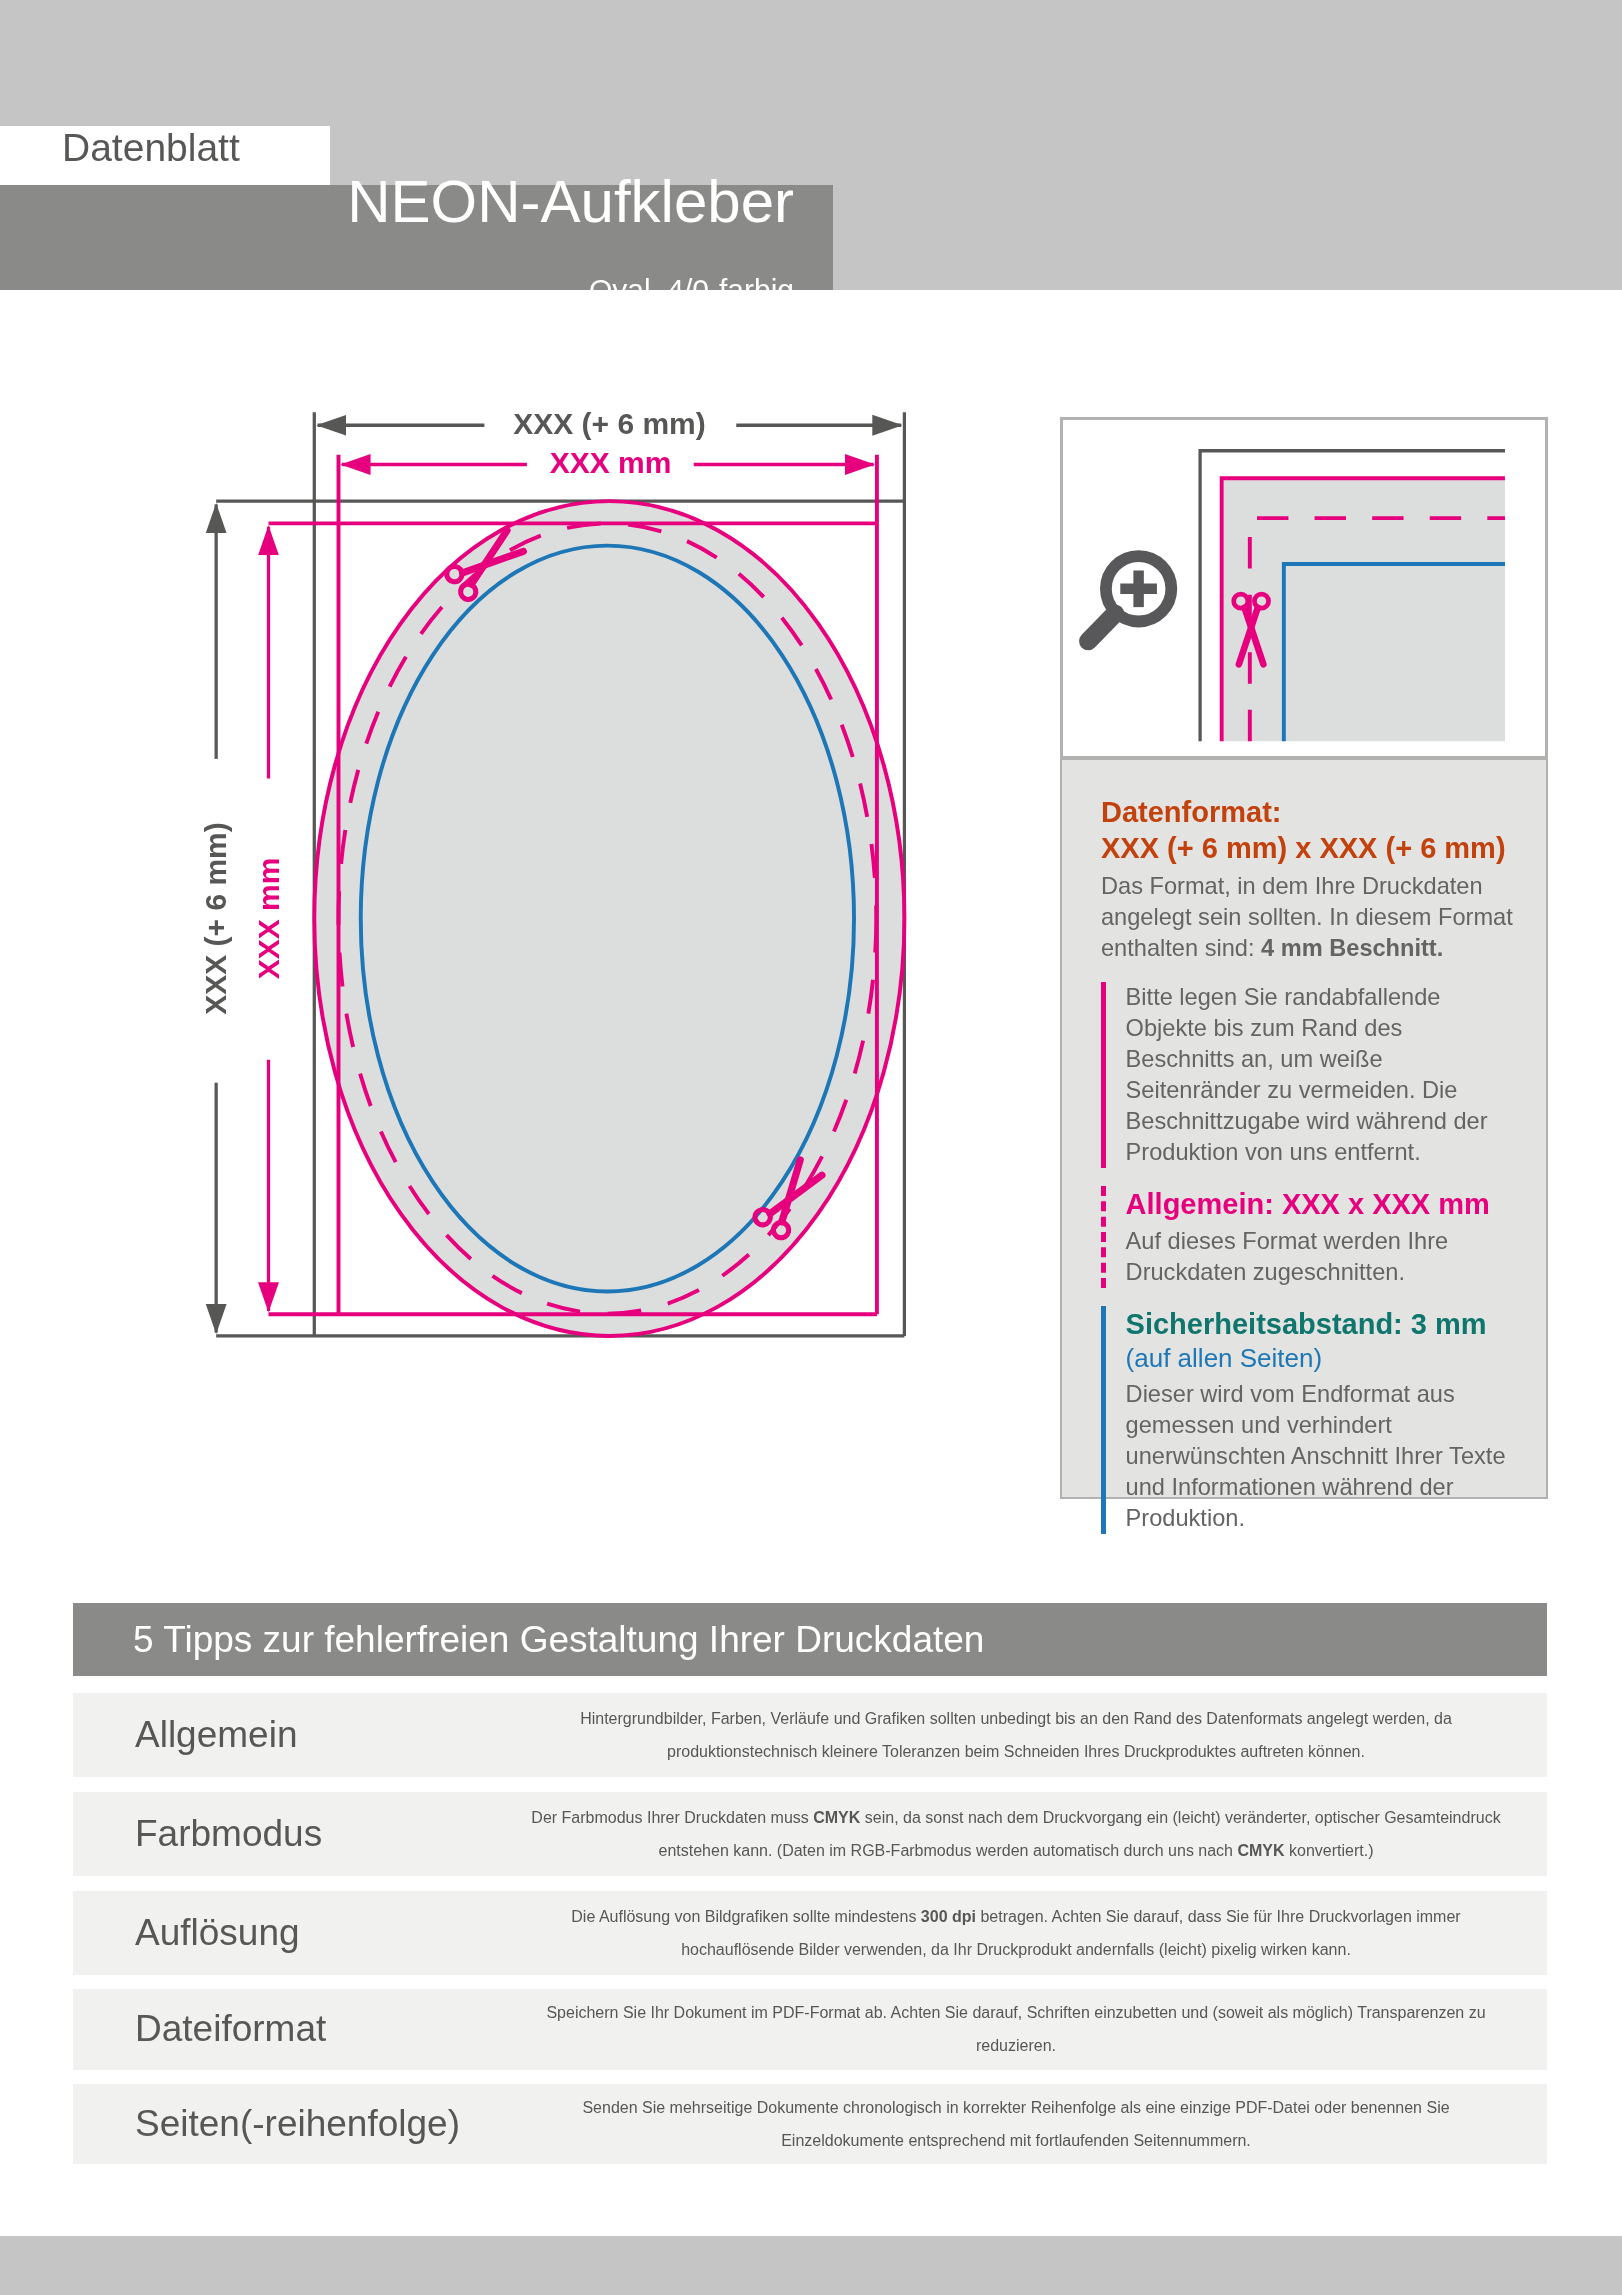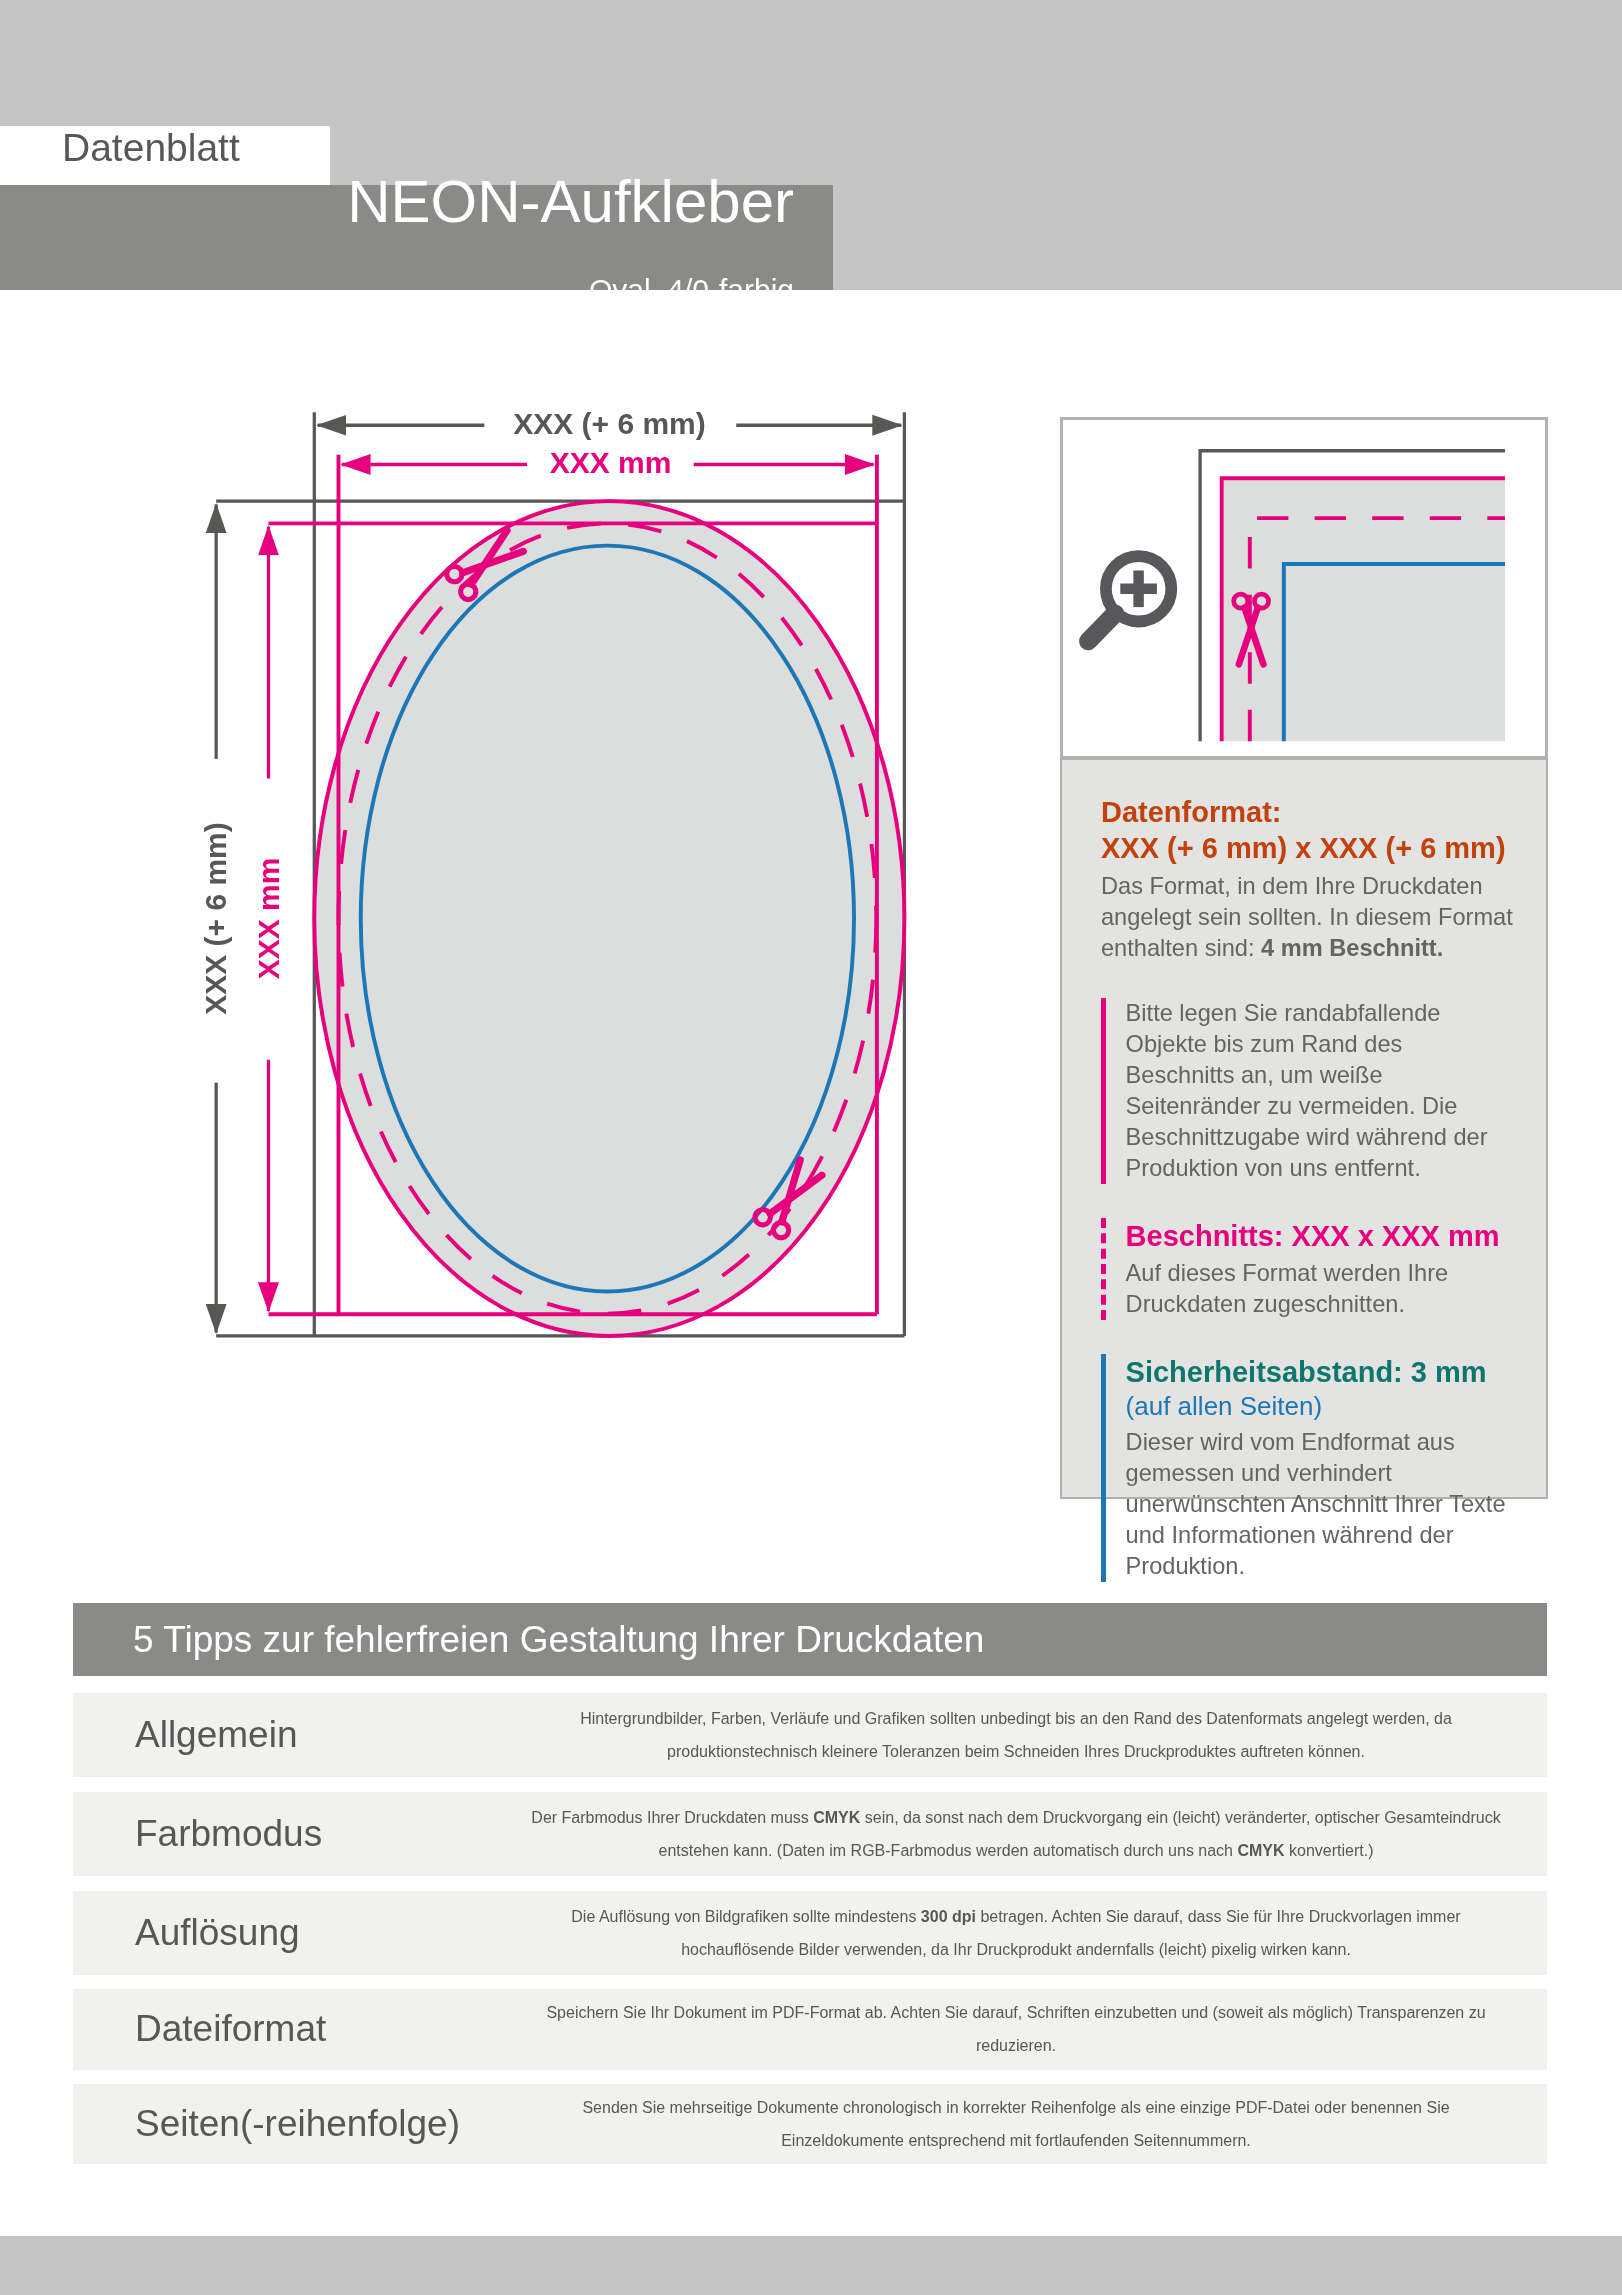--- a/index.html
+++ b/index.html
@@ -21,21 +21,21 @@
   
   .detail-box{left:1060px;top:417px;width:488px;height:342px;background:#ffffff;
     border:3.3px solid #b2b2b1;box-sizing:border-box;}
   .info-panel{left:1060px;top:758px;width:488px;height:741px;background:#e3e3e2;
     border:2.6px solid #b1b1b0;box-sizing:border-box;padding:34px 31px 0 39px;}
   .ip-h{font-size:29px;font-weight:bold;color:#c2410c;line-height:36px;}
   .ip-h.magenta{color:#e6007e;}
   .ip-h.blue{color:#0f766e;}
   .ip-h2{font-size:26px;color:#1d77b6;line-height:33px;}
   .info-panel p{margin:5.2px 0 0 0;font-size:23.6px;line-height:31px;color:#646463;}
-  .ip-sec{margin-top:34px;padding-left:19.6px;}
+  .ip-sec{margin-top:18px;padding-left:19.6px;}
   .ip-sec p{margin-top:0;}
   .bar-solid-magenta{border-left:5.2px solid #e6007e;}
   .bar-dashed-magenta{border-left:5.2px dashed #e6007e;}
   .bar-solid-blue{border-left:5.2px solid #1d77b6;}
   .ip-sec .ip-h{margin-bottom:3.9px;}
   .ip-sec .ip-h2{margin:-3.9px 0 3.9px 0;}
   
   .dim-label{font-size:30px;font-weight:bold;text-align:center;white-space:nowrap;}
   .dim-label.gray{color:#575756;}
   .dim-label.magenta{color:#e6007e;}
@@ -74,21 +74,21 @@
   <div class="abs info-panel">
     <div class="ip-block">
       <div class="ip-h">Datenformat:</div>
       <div class="ip-h">XXX (+ 6 mm) x XXX (+ 6 mm)</div>
       <p>Das Format, in dem Ihre Druckdaten angelegt sein sollten. In diesem Format enthalten sind: <b>4 mm Beschnitt.</b></p>
     </div>
     <div class="ip-sec bar-solid-magenta">
       <p>Bitte legen Sie randabfallende Objekte bis zum Rand des Beschnitts an, um weiße Seitenränder zu vermeiden. Die Beschnitt­zugabe wird während der Produktion von uns entfernt.</p>
     </div>
     <div class="ip-sec bar-dashed-magenta">
-      <div class="ip-h magenta">Beschnitts: XXX x XXX mm</div>
+      <div class="ip-h magenta">Allgemein: XXX x XXX mm</div>
       <p>Auf dieses Format werden Ihre Druckdaten zugeschnitten.</p>
     </div>
     <div class="ip-sec bar-solid-blue">
       <div class="ip-h blue">Sicherheitsabstand: 3 mm</div>
       <div class="ip-h2">(auf allen Seiten)</div>
       <p>Dieser wird vom Endformat aus gemessen und verhindert unerwünschten Anschnitt Ihrer Texte und Informationen während der Produktion.</p>
     </div>
   </div>
 
   <svg class="overlay" width="1623" height="2295" viewBox="0 0 2480 3508" xmlns="http://www.w3.org/2000/svg">

